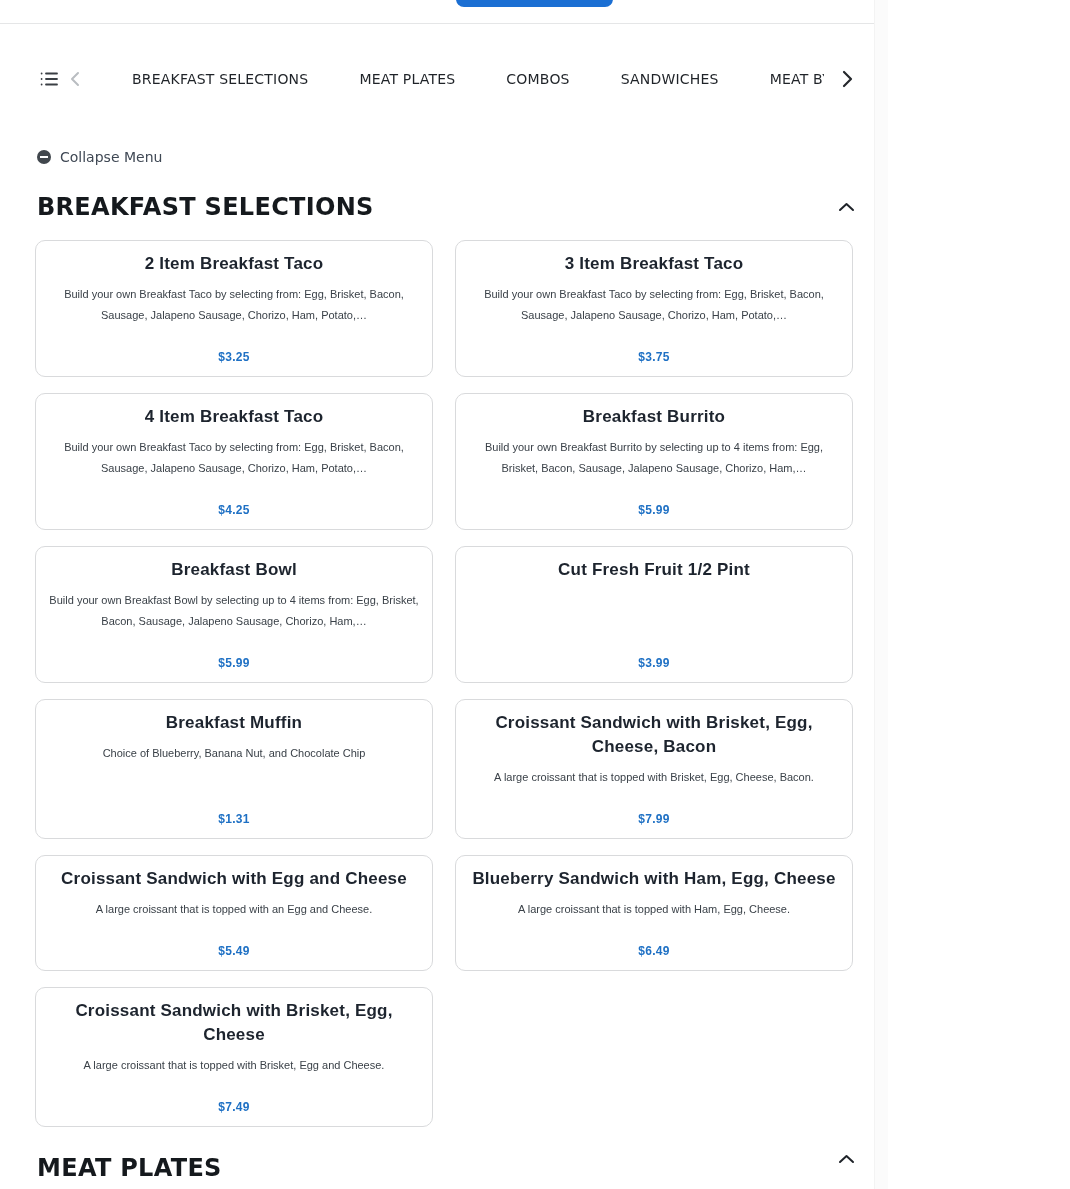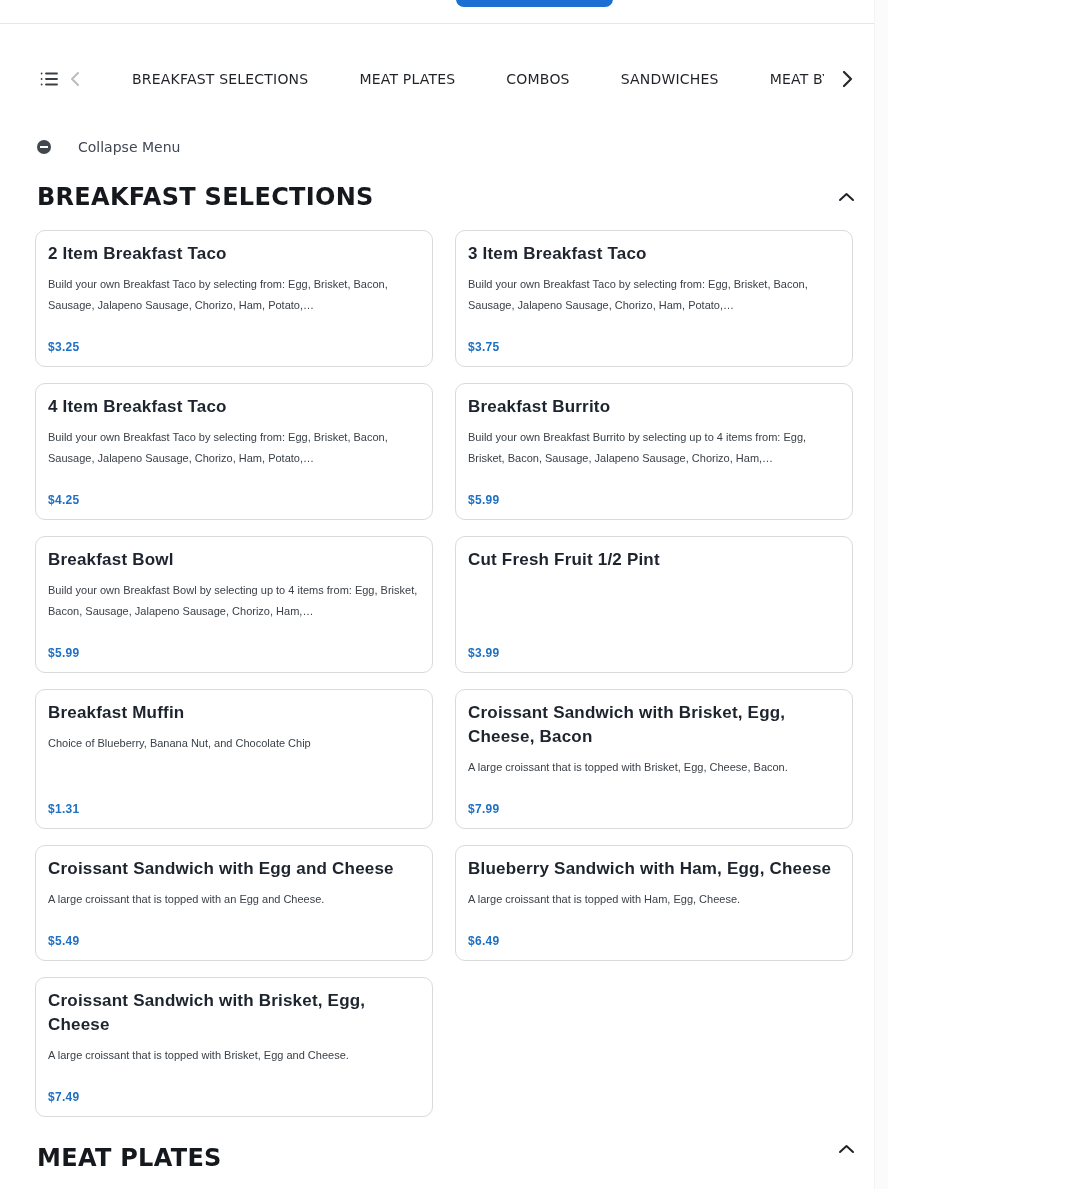--- a/index.html
+++ b/index.html
@@ -25,36 +25,36 @@
   .icon-btn{background:none;border:none;padding:0;display:flex;align-items:center;
     justify-content:center;cursor:pointer;}
   .list-btn{width:26px;height:26px;margin-left:3px;}
   .chev-btn{width:22px;height:26px;margin-left:2px;}
   .nav-items{display:flex;gap:51px;margin-left:46px;flex:1;overflow:hidden;white-space:nowrap;}
   .nav-item{background:none;border:none;padding:0;font-family:inherit;font-size:14px;
     color:#1f2328;letter-spacing:.2px;cursor:pointer;white-space:nowrap;}
   .chev-right{margin-left:12px;}
 
   
-  .collapse-row{display:flex;align-items:center;gap:27px;margin:38px 0 0 37px;
+  .collapse-row{display:flex;align-items:center;gap:9px;margin:48px 0 0 37px;
     background:none;border:none;padding:0;font-family:inherit;cursor:pointer;}
   .collapse-label{font-size:14px;color:#3f4854;}
   .minus-circle{width:14px;height:14px;border-radius:50%;background:#41474d;position:relative;}
   .minus-circle::after{content:"";position:absolute;left:3px;top:6px;width:8px;height:2px;background:#fff;}
 
   
   .section-header{display:flex;align-items:center;justify-content:space-between;
     margin:26px 33px 0 37px;height:32px;}
   .section-title{margin:0;font-size:24px;font-weight:bold;color:#15191d;letter-spacing:.3px;}
 
   
   .grid{display:grid;grid-template-columns:1fr 1fr;column-gap:22px;row-gap:16px;
     margin:17px 35px 0 35px;}
   .card{border:1px solid var(--border);border-radius:10px;background:#fff;
-    padding:11px 12px 12px 12px;display:flex;flex-direction:column;cursor:pointer;text-align:left;}
+    padding:11px 12px 12px 12px;display:flex;flex-direction:column;cursor:pointer;text-align:center;}
   .card-title{font-size:17px;font-weight:bold;color:var(--title);line-height:24px;
     letter-spacing:.2px;margin:0 0 8px 0;}
   .card-desc{font-size:11px;color:var(--desc);line-height:21px;margin:0;
     display:-webkit-box;-webkit-line-clamp:2;-webkit-box-orient:vertical;overflow:hidden;}
   .card-price{margin-top:auto;padding-top:24px;font-size:12px;font-weight:bold;
     color:var(--price);letter-spacing:.3px;}
 
   
   .next-section-header{display:flex;align-items:flex-start;justify-content:space-between;
     margin:27px 33px 0 37px;height:32px;}

